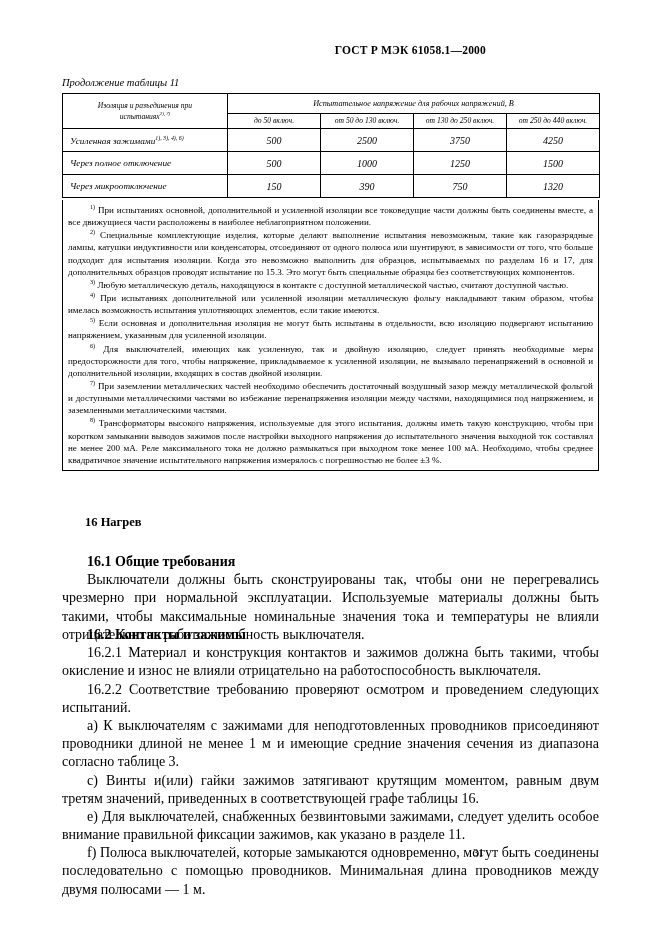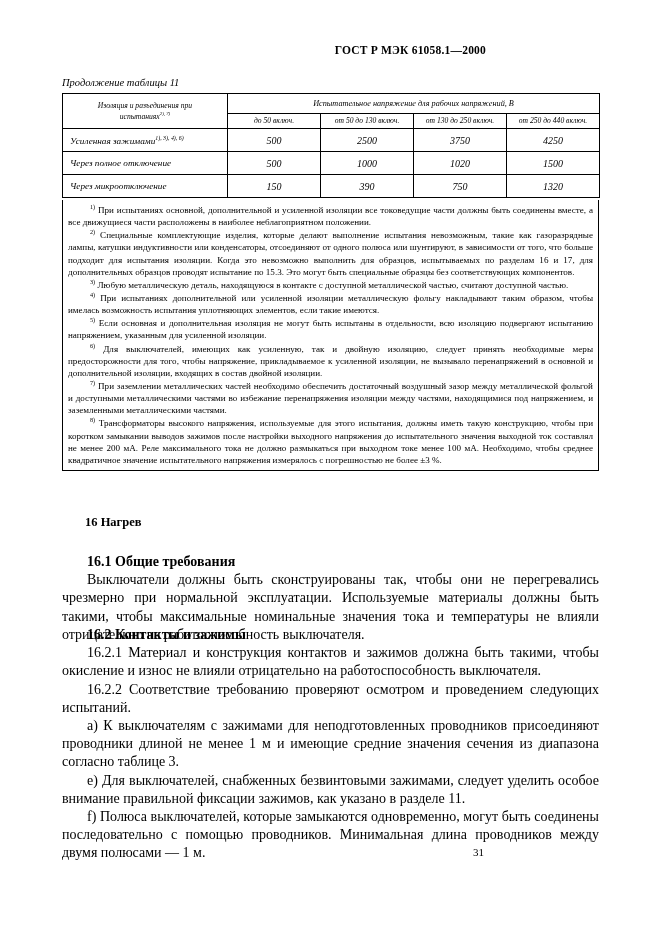--- a/index.html
+++ b/index.html
@@ -187,21 +187,21 @@
           <td class="rowlabel"><span>Усиленная зажимами</span><sup class="fn">1), 3), 4), 6)</sup></td>
           <td class="val">500</td>
           <td class="val">2500</td>
           <td class="val">3750</td>
           <td class="val">4250</td>
         </tr>
         <tr>
           <td class="rowlabel">Через полное отключение</td>
           <td class="val">500</td>
           <td class="val">1000</td>
-          <td class="val">1020</td>
+          <td class="val">1250</td>
           <td class="val">1500</td>
         </tr>
         <tr>
           <td class="rowlabel">Через микроотключение</td>
           <td class="val">150</td>
           <td class="val">390</td>
           <td class="val">750</td>
           <td class="val">1320</td>
         </tr>
       </tbody>
@@ -224,19 +224,20 @@
   <div class="body-block" style="top:552px;">
     <p class="sub-head">16.1  Общие требования</p>
     <p>Выключатели должны быть сконструированы так, чтобы они не перегревались чрезмерно при нормальной эксплуатации. Используемые материалы должны быть такими, чтобы максимальные номинальные значения тока и температуры не влияли отрицательно на работоспособность выключателя.</p>
   </div>
 
   <div class="body-block" style="top:625px;">
     <p class="sub-head">16.2  Контакты и зажимы</p>
     <p>16.2.1  Материал и конструкция контактов и зажимов должна быть такими, чтобы окисление и износ не влияли отрицательно на работоспособность выключателя.</p>
     <p class="ital">16.2.2  Соответствие требованию проверяют осмотром и проведением следующих испытаний.</p>
     <p class="ital">a)  К выключателям с зажимами для неподготовленных проводников присоединяют проводники длиной не менее 1 м и имеющие средние значения сечения из диапазона согласно таблице 3.</p>
+    <p class="ital">c)  Винты и(или) гайки зажимов затягивают крутящим моментом, равным двум третям значений, приведенных в соответствующей графе таблицы 16.</p>
     <p class="ital">e)  Для выключателей, снабженных безвинтовыми зажимами, следует уделить особое внимание правильной фиксации зажимов, как указано в разделе 11.</p>
     <p class="ital">f)  Полюса выключателей, которые замыкаются одновременно, могут быть соединены последовательно с помощью проводников. Минимальная длина проводников между двумя полюсами — 1 м.</p>
   </div>
 
   <div class="page-number">31</div>
 
 </div>
 
 </body></html>

